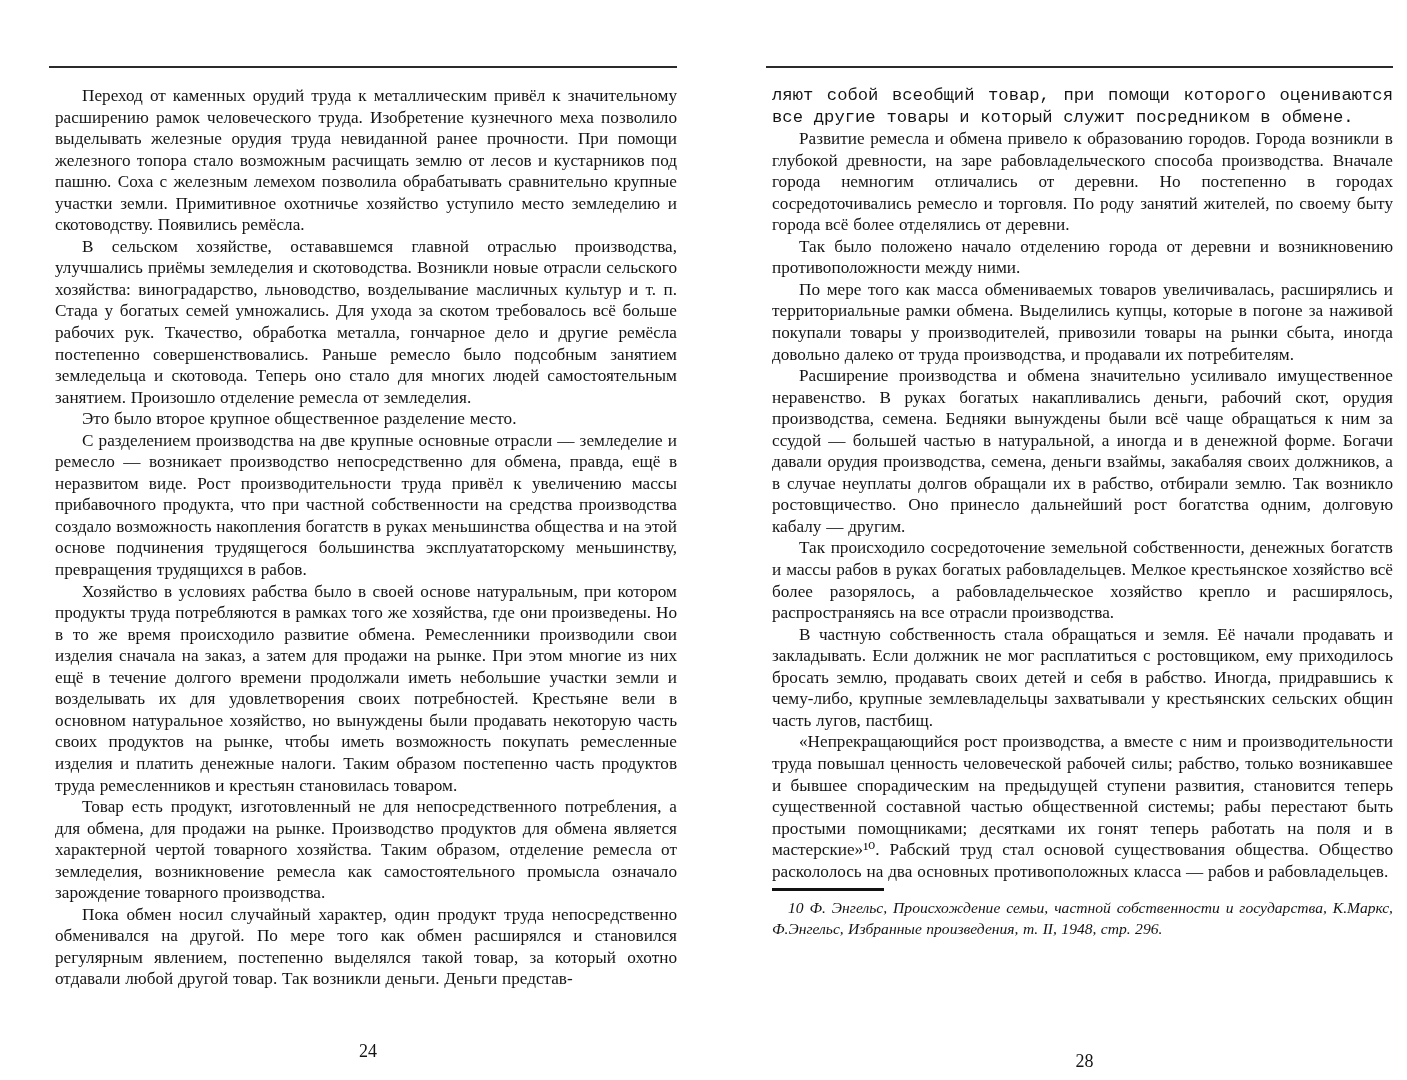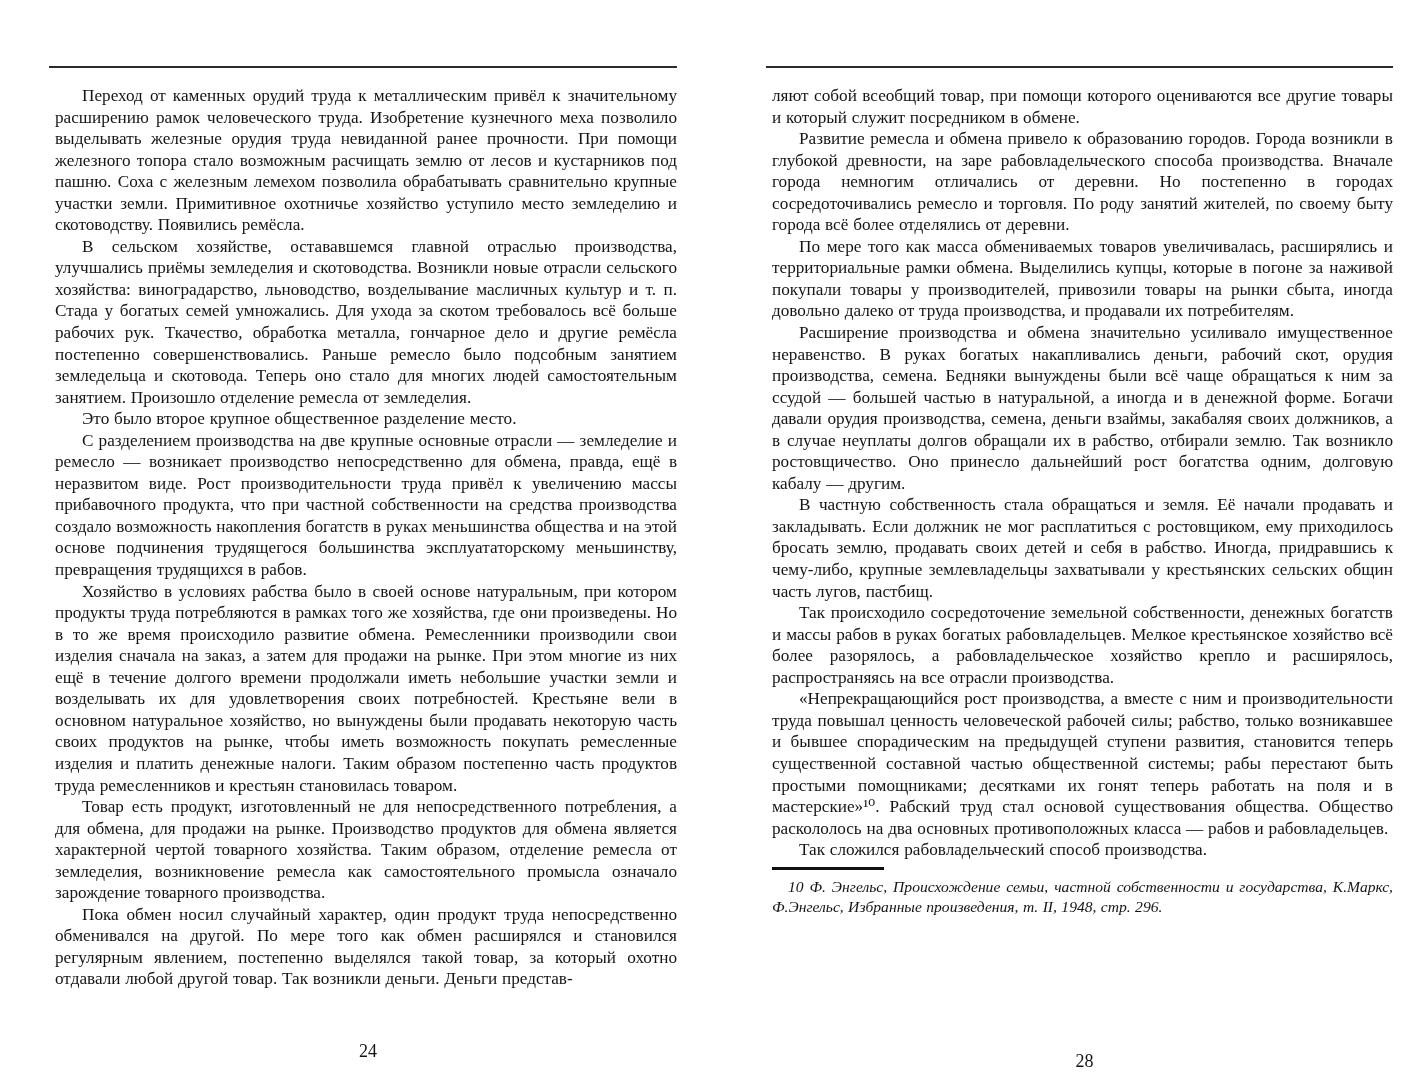--- a/index.html
+++ b/index.html
@@ -41,21 +41,21 @@
     font-size: 17.2px;
     line-height: 21.55px;
     text-align: justify;
   }
   .page-body p {
     margin: 0;
     padding: 0;
     text-indent: 27px;
     word-spacing: 0.5px;
   }
-  .cont-first p:first-child { text-indent: 0; }
+  .cont-first p:first-child { text-indent: 0; font-family: Liberation Mono, monospace; }
 
   .footnote-block {
     margin-top: 4px;
   }
   .footnote-rule {
     width: 112px;
     height: 3px;
     background: #111;
     margin: 6px 0 7px 0;
   }
@@ -94,26 +94,26 @@
     </div>
   <div class="page-number">24</div>
 </section>
 
 <section class="page page-right">
   <div class="toprule"></div>
   <div class="page-body cont-first">
     <div>
         <p>ляют собой всеобщий товар, при помощи которого оцениваются все другие товары и который служит посредником в обмене.</p>
         <p>Развитие ремесла и обмена привело к образованию городов. Города возникли в глубокой древности, на заре рабовладельческого способа производства. Вначале города немногим отличались от деревни. Но постепенно в городах сосредоточивались ремесло и торговля. По роду занятий жителей, по своему быту города всё более отделялись от деревни.</p>
+        <p>Так было положено начало отделению города от деревни и возникновению противоположности между ними.</p>
         <p>По мере того как масса обмениваемых товаров увеличивалась, расширялись и территориальные рамки обмена. Выделились купцы, которые в погоне за наживой покупали товары у производителей, привозили товары на рынки сбыта, иногда довольно далеко от труда производства, и продавали их потребителям.</p>
         <p>Расширение производства и обмена значительно усиливало имущественное неравенство. В руках богатых накапливались деньги, рабочий скот, орудия производства, семена. Бедняки вынуждены были всё чаще обращаться к ним за ссудой — большей частью в натуральной, а иногда и в денежной форме. Богачи давали орудия производства, семена, деньги взаймы, закабаляя своих должников, а в случае неуплаты долгов обращали их в рабство, отбирали землю. Так возникло ростовщичество. Оно принесло дальнейший рост богатства одним, долговую кабалу — другим.</p>
+        <p>Так происходило сосредоточение земельной собственности, денежных богатств и массы рабов в руках богатых рабовладельцев. Мелкое крестьянское хозяйство всё более разорялось, а рабовладельческое хозяйство крепло и расширялось, распространяясь на все отрасли производства.</p>
         <p>В частную собственность стала обращаться и земля. Её начали продавать и закладывать. Если должник не мог расплатиться с ростовщиком, ему приходилось бросать землю, продавать своих детей и себя в рабство. Иногда, придравшись к чему-либо, крупные землевладельцы захватывали у крестьянских сельских общин часть лугов, пастбищ.</p>
-        <p>Так происходило сосредоточение земельной собственности, денежных богатств и массы рабов в руках богатых рабовладельцев. Мелкое крестьянское хозяйство всё более разорялось, а рабовладельческое хозяйство крепло и расширялось, распространяясь на все отрасли производства.</p>
         <p>«Непрекращающийся рост производства, а вместе с ним и производительности труда повышал ценность человеческой рабочей силы; рабство, только возникавшее и бывшее спорадическим на предыдущей ступени развития, становится теперь существенной составной частью общественной системы; рабы перестают быть простыми помощниками; десятками их гонят теперь работать на поля и в мастерские»¹⁰. Рабский труд стал основой существования общества. Общество раскололось на два основных противоположных класса — рабов и рабовладельцев.</p>
-        <p>Так сложился рабовладельческий способ производства.</p>
       </div>
     <div class="footnote-block">
       <div class="footnote-rule"></div>
       <div class="footnote-text">10 Ф. Энгельс, Происхождение семьи, частной собственности и государства, К.Маркс, Ф.Энгельс, Избранные произведения, т. II, 1948, стр. 296.</div>
     </div>
   </div>
   <div class="page-number">28</div>
 </section>
 
 </body></html>

